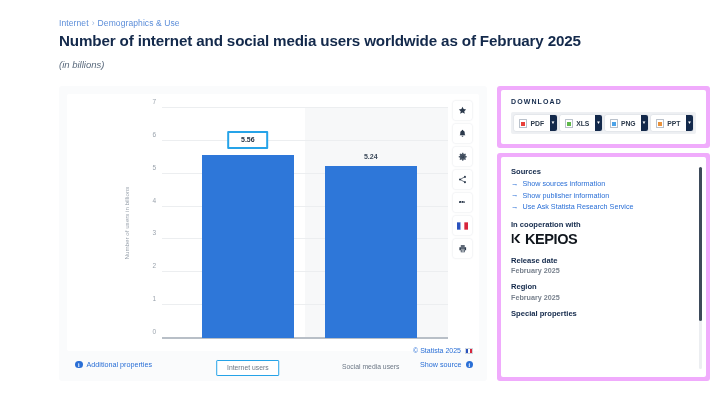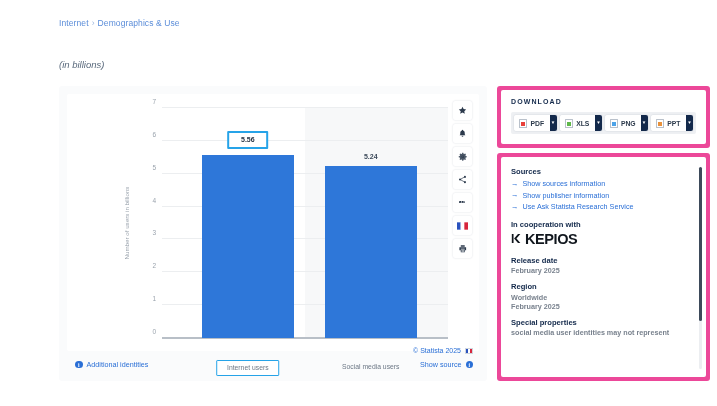--- a/index.html
+++ b/index.html
@@ -174,21 +174,21 @@
     background: linear-gradient(to right,#2a52be 0 34%,#ffffff 34% 67%,#d7263d 67% 100%);
     border: .5px solid #cfd6de;
   }
 
   
   .right-col {
     position: absolute; left: 497px; top: 86px;
     width: 213px;
   }
   .panel {
-    background: #ec4899;
+    background: #f0abfc;
     border-radius: 3px;
     padding: 4px;
     margin-bottom: 5px;
   }
   .panel-in {
     background: #ffffff;
     border-radius: 2px;
     padding: 8px 10px 10px 10px;
   }
   .dl-title {
@@ -280,20 +280,21 @@
 </style>
 </head>
 <body>
 
 <div id="page">
 
   <div class="breadcrumb">
     <a href="#">Internet</a><span class="sep">›</span><a href="#">Demographics &amp; Use</a>
   </div>
 
+  <div class="page-title">Number of internet and social media users worldwide as of February 2025</div>
   <div class="page-subtitle">(in billions)</div>
 
   <div class="chart-card">
     <div class="chart-inner">
 
       <div class="chart-toolbar">
         <div class="tb-btn">
           <svg width="9" height="9" viewBox="0 0 24 24">
             <path fill="#2c3a4c" d="M12 2l2.9 6.3 6.9.8-5 4.8 1.3 6.8L12 17.5 5.9 20.7 7.2 13.9l-5-4.8 6.9-.8z"></path>
           </svg>
@@ -373,21 +374,21 @@
         <div class="xlabel plain" style="left:73%">Social media users</div>
 
         <div class="ylabel" style="left:-72px;">Number of users in billions</div>
       </div>
 
     </div>
 
     <div class="chart-foot">
       <div class="addl">
         <span class="info-dot">i</span>
-        <span>Additional identities</span>
+        <span>Additional properties</span>
       </div>
       <div class="statista-copy">
         <span>© Statista 2025</span>
         <span class="mini-flag"></span>
       </div>
       <div class="show-source">
         <span>Show source</span>
         <span class="info-dot">i</span>
       </div>
     </div>
@@ -454,26 +455,24 @@
             <path fill="#10161d" d="M1.5 3.5h3.2v17H1.5z"></path>
             <path fill="#10161d" d="M12.8 3.5L5.6 12l7.2 8.5h-4.4L1.2 12 8.4 3.5z" transform="translate(4.5,0)"></path>
           </svg>
           <span class="kepios-word">KEPIOS</span>
         </div>
 
         <div class="meta-h">Release date</div>
         <div class="meta-v">February 2025</div>
 
         <div class="meta-h">Region</div>
-        <div class="meta-v">Worldwide</div>
 
         <div class="meta-v">February 2025</div>
 
         <div class="meta-h">Special properties</div>
-        <div class="meta-v">social media user identities may not represent</div>
 
         <div class="scroll-track">
           <div class="scroll-thumb"></div>
         </div>
       </div>
     </div>
 
   </div>
 </div>
 

